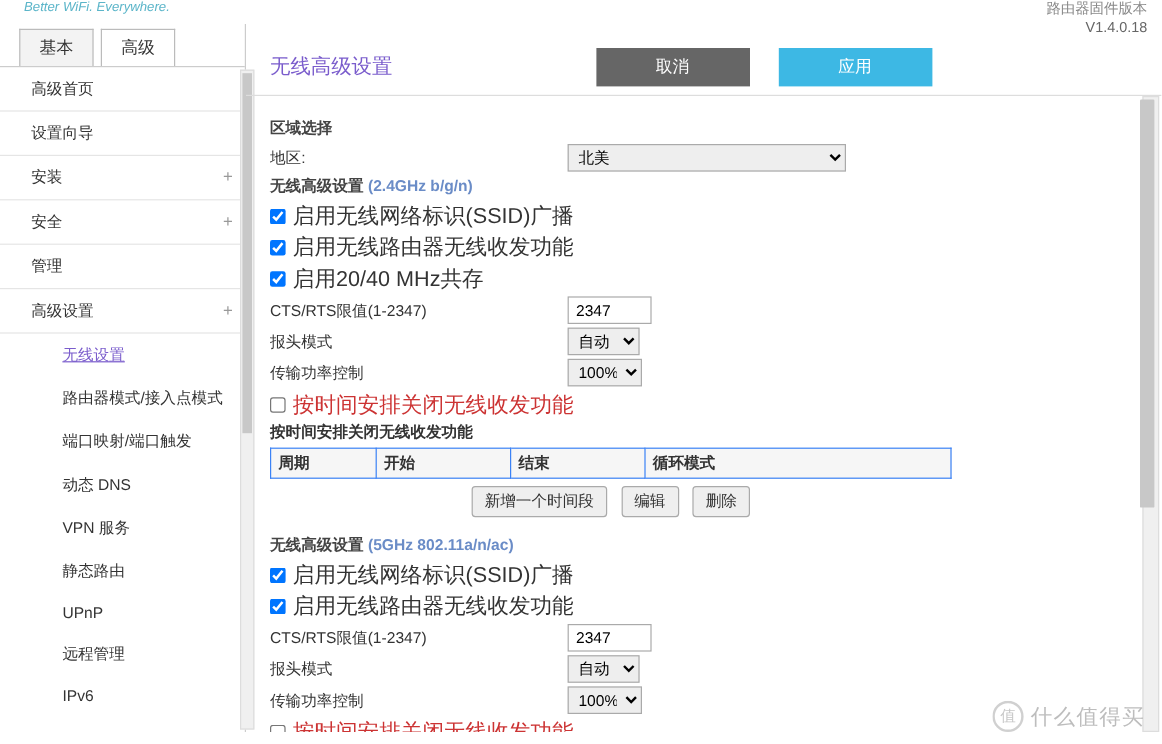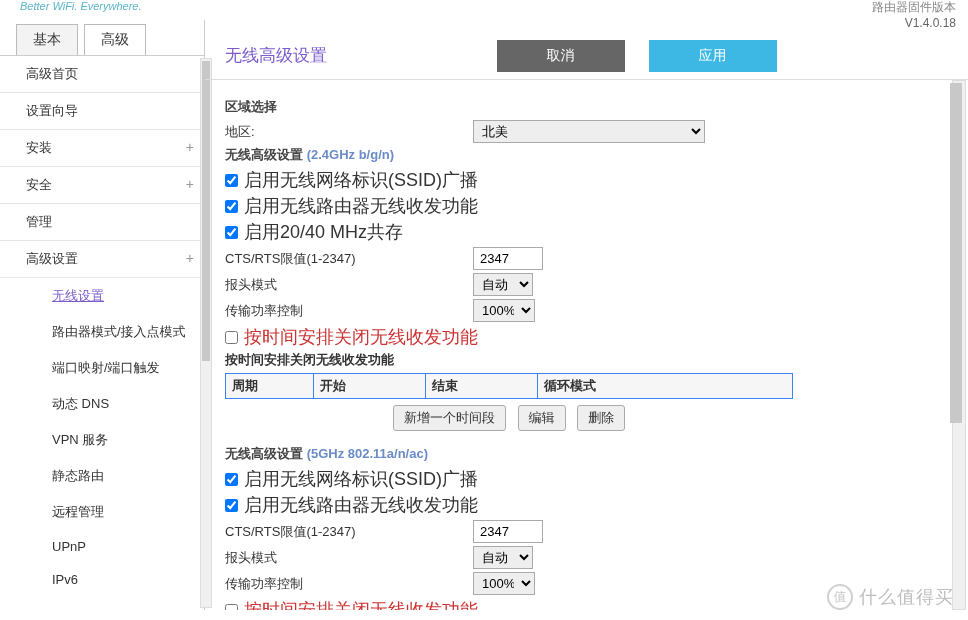--- a/index.html
+++ b/index.html
@@ -75,22 +75,22 @@
       <div class="side-item"><span>安装</span><span class="plus">+</span></div>
       <div class="side-item"><span>安全</span><span class="plus">+</span></div>
       <div class="side-item"><span>管理</span></div>
       <div class="side-item"><span>高级设置</span><span class="plus">+</span></div>
       <div class="sub-item selected">无线设置</div>
       <div class="sub-item">路由器模式/接入点模式</div>
       <div class="sub-item">端口映射/端口触发</div>
       <div class="sub-item">动态 DNS</div>
       <div class="sub-item">VPN 服务</div>
       <div class="sub-item">静态路由</div>
+      <div class="sub-item">UPnP</div>
       <div class="sub-item">远程管理</div>
-      <div class="sub-item">UPnP</div>
       <div class="sub-item">IPv6</div>
     </div>
   </div>
   <div class="outer-scroll">
       <div class="thumb"></div>
     </div>
 
   <div class="content-wrap">
     <div class="page-title-row">
       <div class="page-title">无线高级设置</div>

